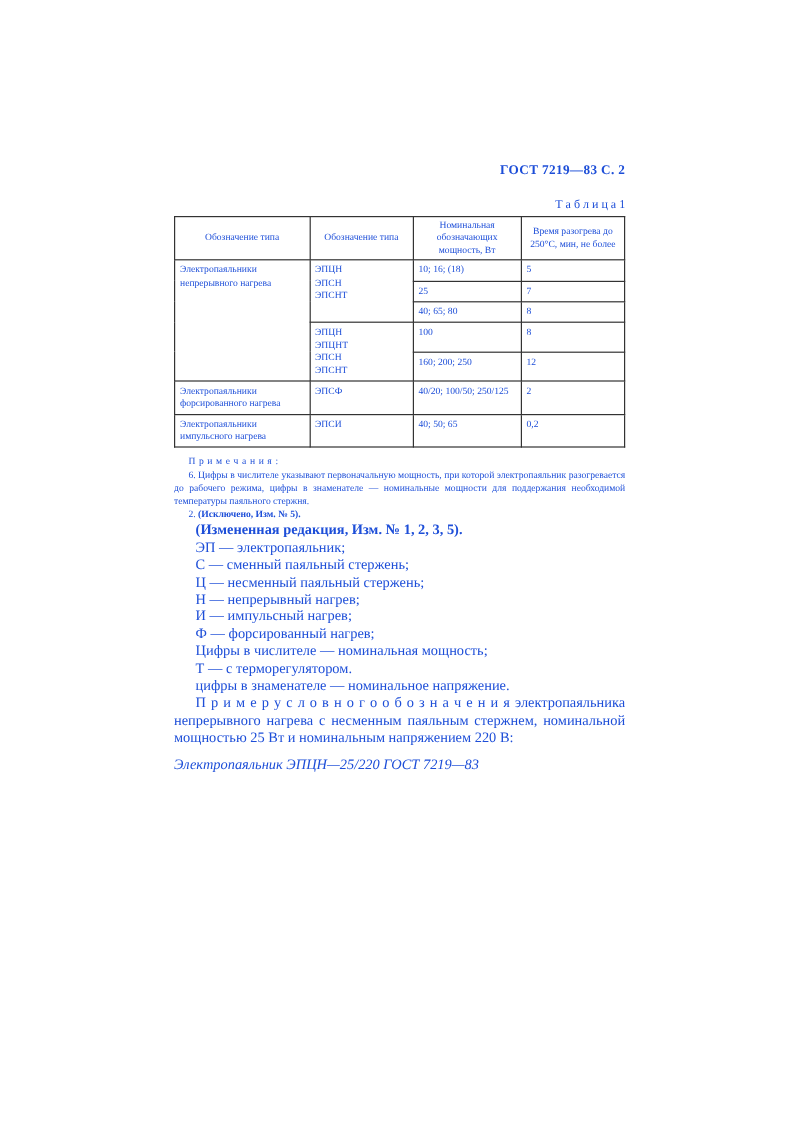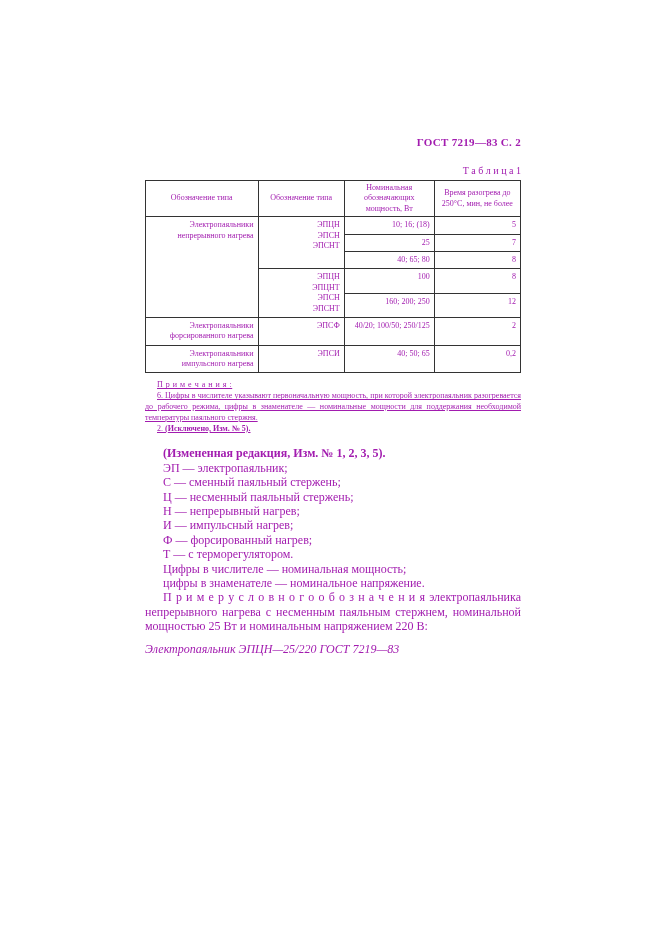--- a/index.html
+++ b/index.html
@@ -1,37 +1,37 @@
 <!DOCTYPE html>
 <html><head>
 <meta charset="utf-8">
 <style>
   * { margin:0; padding:0; box-sizing:border-box; }
   html,body { background:#ffffff; }
   .page {
     position:relative; width:547px; height:936px; background:#ffffff;
-    font-family:"Liberation Serif", serif; color:#a21caf; overflow:hidden;
+    font-family:"Liberation Serif", serif; color:#1d4ed8; overflow:hidden;
   }
   .content { position:absolute; left:145px; top:136px; width:376px; }
 
   .doc-ref { text-align:right; font-size:11px; font-weight:bold; letter-spacing:0.3px; }
   .table-caption { text-align:right; font-size:10px; margin-top:17px; margin-bottom:4px; }
 
   table { width:100%; border-collapse:collapse; font-size:8px; line-height:1.3; table-layout:fixed; }
   col.c1 { width:30%; } col.c2 { width:23%; } col.c3 { width:24%; } col.c4 { width:23%; }
-  th, td { border:1px solid #333; padding:3px 4px; vertical-align:top; text-align:right; font-weight:normal; }
+  th, td { border:1px solid #333; padding:3px 4px; vertical-align:top; text-align:left; font-weight:normal; }
   th { text-align:center; vertical-align:middle; padding:2px 3px; }
   .pre { white-space:pre-line; }
   tbody td { height:13px; }
 
   .notes { margin-top:7px; font-size:8px; line-height:1.35; }
-  .notes p { text-align:justify; text-indent:12px;text-decoration:underline; }
+  .notes p { text-align:justify; text-indent:12px; }
   .notes-title { letter-spacing:0.5px; }
 
-  .body-text { margin-top:12px; font-size:12px; line-height:1.2; }
+  .body-text { font-size:12px; line-height:1.2; }
   .body-text p { text-align:justify; }
   .para { text-indent:18px; }
   .bold { font-weight:bold; }
   .list-item { text-indent:18px; text-align:left; }
   .example { text-align:right; font-style:italic; text-indent:0; margin-top:8px; }
 </style>
 </head>
 <body>
 
 <div class="page">
@@ -106,21 +106,21 @@
     </div>
 
     <div class="body-text">
       <p class="para bold">(Измененная редакция, Изм. №  1, 2, 3, 5).</p>
       <p class="list-item">ЭП — электропаяльник;</p>
       <p class="list-item">С — сменный паяльный стержень;</p>
       <p class="list-item">Ц — несменный паяльный стержень;</p>
       <p class="list-item">Н — непрерывный нагрев;</p>
       <p class="list-item">И — импульсный нагрев;</p>
       <p class="list-item">Ф — форсированный нагрев;</p>
+      <p class="list-item">Цифры в числителе — номинальная мощность;</p>
       <p class="list-item">Т — с терморегулятором.</p>
-      <p class="list-item">Цифры в числителе — номинальная мощность;</p>
       <p class="list-item">цифры в знаменателе — номинальное напряжение.</p>
       <p class="para">П р и м е р   у с л о в н о г о   о б о з н а ч е н и я   электропаяльника непрерывного нагрева с несменным паяльным стержнем, номинальной мощностью 25 Вт и номинальным напряжением 220 В:</p>
       <p class="example">Электропаяльник ЭПЦН—25/220 ГОСТ 7219—83</p>
     </div>
 
   </div>
 </div>
 
 </body></html>

